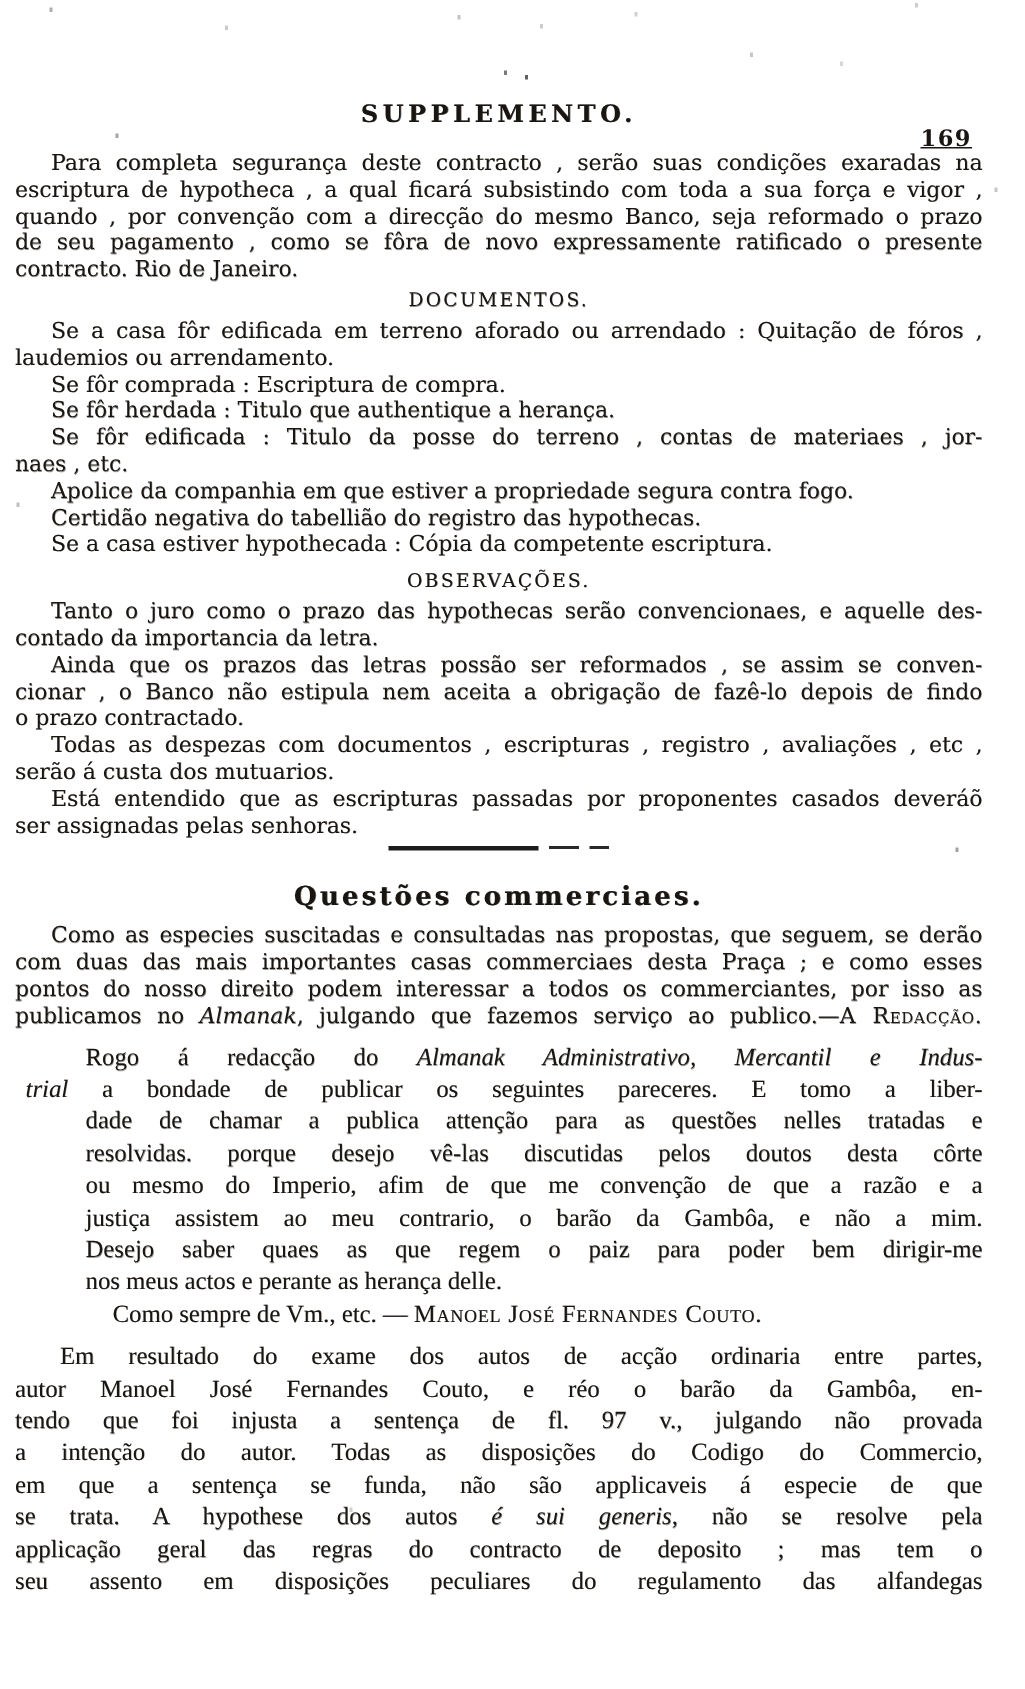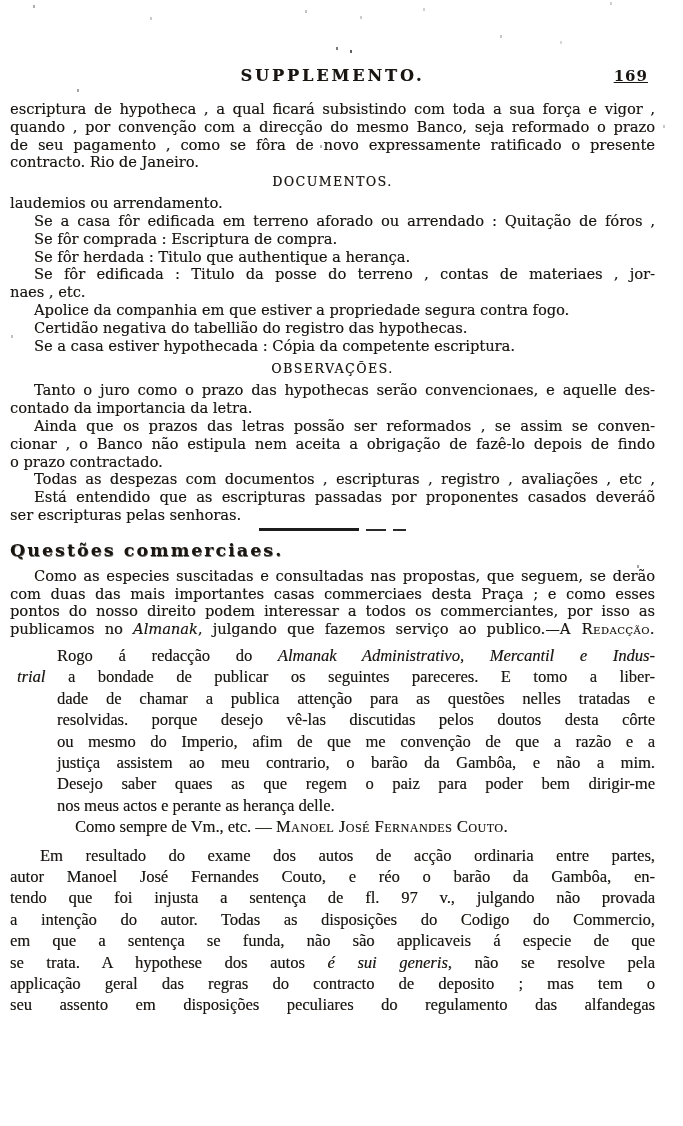--- a/index.html
+++ b/index.html
@@ -21,21 +21,21 @@
   .noise{position:absolute;top:5px;left:33px;width:2px;height:3px;background:#9a9a9a;opacity:.8;
     box-shadow:44px 84px 0 #8f8f8f, 117px 12px 0 #bdbdbd, 272px 5px 0 #b5b5b5, 327px 11px 0 #c0c0c0,
       390px 3px 0 #c6c6c6, 467px 30px 0 #b8b8b8, 527px 36px 0 #cdcdcd, 577px -3px 0 #c2c2c2,
       303px 42px 0 #5a5a5a, 317px 45px 0 #3a3a3a, 287px 140px 0 #9c9c9c, 604px 560px 0 #8c8c8c,
       -22px 330px 0 #b0b0b0, 630px 120px 0 #b9b9b9, 200px 1000px 0 #c4c4c4;}
   .hdr{position:relative;height:20px;line-height:20px;}
   .title{
     text-align:center;font-weight:bold;font-size:16px;letter-spacing:3px;
     text-shadow:.4px .4px 0 rgba(25,20,15,.55);
   }
-  .pnum{position:absolute;right:7px;top:0;font-weight:bold;font-size:15px;letter-spacing:1px;text-decoration:underline;}
+  .pnum{position:absolute;right:7px;top:16px;font-weight:bold;font-size:15px;letter-spacing:1px;text-decoration:underline;}
   
   .t1{font-size:14.6px;line-height:17.8px;}
   
   .t2{font-size:16.5px;line-height:21.4px;font-family:Liberation Serif, serif;}
   .ln{text-align:justify;text-align-last:justify;white-space:nowrap;
       text-shadow:.35px .35px .2px rgba(30,24,18,.45);}
   .ln.last{text-align-last:left;}
   .ind{padding-left:24px;}
   .ind2{padding-left:30px;}
   .sechead{
@@ -43,21 +43,21 @@
     text-shadow:.35px .35px .2px rgba(30,24,18,.5);
   }
   .contract{margin-top:14px;}
   .dochead{margin-top:3px;margin-bottom:4px;}
   .obshead{margin-top:7px;margin-bottom:4px;}
   .divider{margin:4px auto 0 auto;width:170px;height:4px;display:flex;align-items:center;justify-content:center;gap:7px;}
   .divider .d1{width:100px;height:3px;background:#1c1c1c;}
   .divider .d2{width:20px;height:2px;background:#2a2a2a;}
   .divider .d3{width:13px;height:2px;background:#2a2a2a;}
   .qhead{
-    margin-top:7px;text-align:left;font-weight:bold;font-size:17.5px;letter-spacing:2px;line-height:22px;
+    margin-top:20px;text-align:center;font-weight:bold;font-size:17.5px;letter-spacing:2px;line-height:22px;
     text-shadow:.5px .5px 0 rgba(25,20,15,.6);
   }
   .intro{margin-top:6px;}
   .rogo{margin-top:7px;margin-left:47px;}
   .rogo .outdent{margin-left:-40px;}
   .resultado{margin-top:7px;}
   .sc{font-variant:small-caps;letter-spacing:.5px;}
   em{font-style:italic;}
 </style>
 </head>
@@ -65,51 +65,53 @@
 
 <div class="page">
   <div class="noise"></div>
 
   <div class="hdr">
     <div class="title">SUPPLEMENTO.</div>
     <div class="pnum">169</div>
   </div>
 
   <section class="contract t1">
+    <div class="ln ind">Para completa segurança deste contracto , serão suas condições exaradas na</div>
     <div class="ln">escriptura de hypotheca , a qual ficará subsistindo com toda a sua força e vigor ,</div>
     <div class="ln">quando , por convenção com a direcção do mesmo Banco, seja reformado o prazo</div>
     <div class="ln">de seu pagamento , como se fôra de novo expressamente ratificado o presente</div>
     <div class="ln last">contracto. Rio de Janeiro.</div>
   </section>
 
   <h2 class="sechead dochead" style="margin:3px 0 4px 0;font-weight:normal;">DOCUMENTOS.</h2>
 
   <section class="t1">
+    <div class="ln ind">Se a casa fôr edificada em terreno aforado ou arrendado : Quitação de fóros ,</div>
     <div class="ln last">laudemios ou arrendamento.</div>
-    <div class="ln ind">Se a casa fôr edificada em terreno aforado ou arrendado : Quitação de fóros ,</div>
     <div class="ln last ind">Se fôr comprada : Escriptura de compra.</div>
     <div class="ln last ind">Se fôr herdada : Titulo que authentique a herança.</div>
     <div class="ln ind">Se fôr edificada : Titulo da posse do terreno , contas de materiaes , jor-</div>
     <div class="ln last">naes , etc.</div>
     <div class="ln last ind">Apolice da companhia em que estiver a propriedade segura contra fogo.</div>
     <div class="ln last ind">Certidão negativa do tabellião do registro das hypothecas.</div>
     <div class="ln last ind">Se a casa estiver hypothecada : Cópia da competente escriptura.</div>
   </section>
 
   <h2 class="sechead obshead" style="margin:7px 0 4px 0;font-weight:normal;">OBSERVAÇÕES.</h2>
 
   <section class="t1">
     <div class="ln ind">Tanto o juro como o prazo das hypothecas serão convencionaes, e aquelle des-</div>
     <div class="ln last">contado da importancia da letra.</div>
     <div class="ln ind">Ainda que os prazos das letras possão ser reformados , se assim se conven-</div>
     <div class="ln">cionar , o Banco não estipula nem aceita a obrigação de fazê-lo depois de findo</div>
     <div class="ln last">o prazo contractado.</div>
     <div class="ln ind">Todas as despezas com documentos , escripturas , registro , avaliações , etc ,</div>
+    <div class="ln last">serão á custa dos mutuarios.</div>
     <div class="ln ind">Está entendido que as escripturas passadas por proponentes casados deveráõ</div>
-    <div class="ln last">ser escripturas pelas senhoras.</div>
+    <div class="ln last">ser assignadas pelas senhoras.</div>
   </section>
 
   <div class="divider">
     <span class="d1"></span>
     <span class="d2"></span>
     <span class="d3"></span>
   </div>
 
   <h2 class="qhead" style="margin-bottom:0;">Questões commerciaes.</h2>
 

